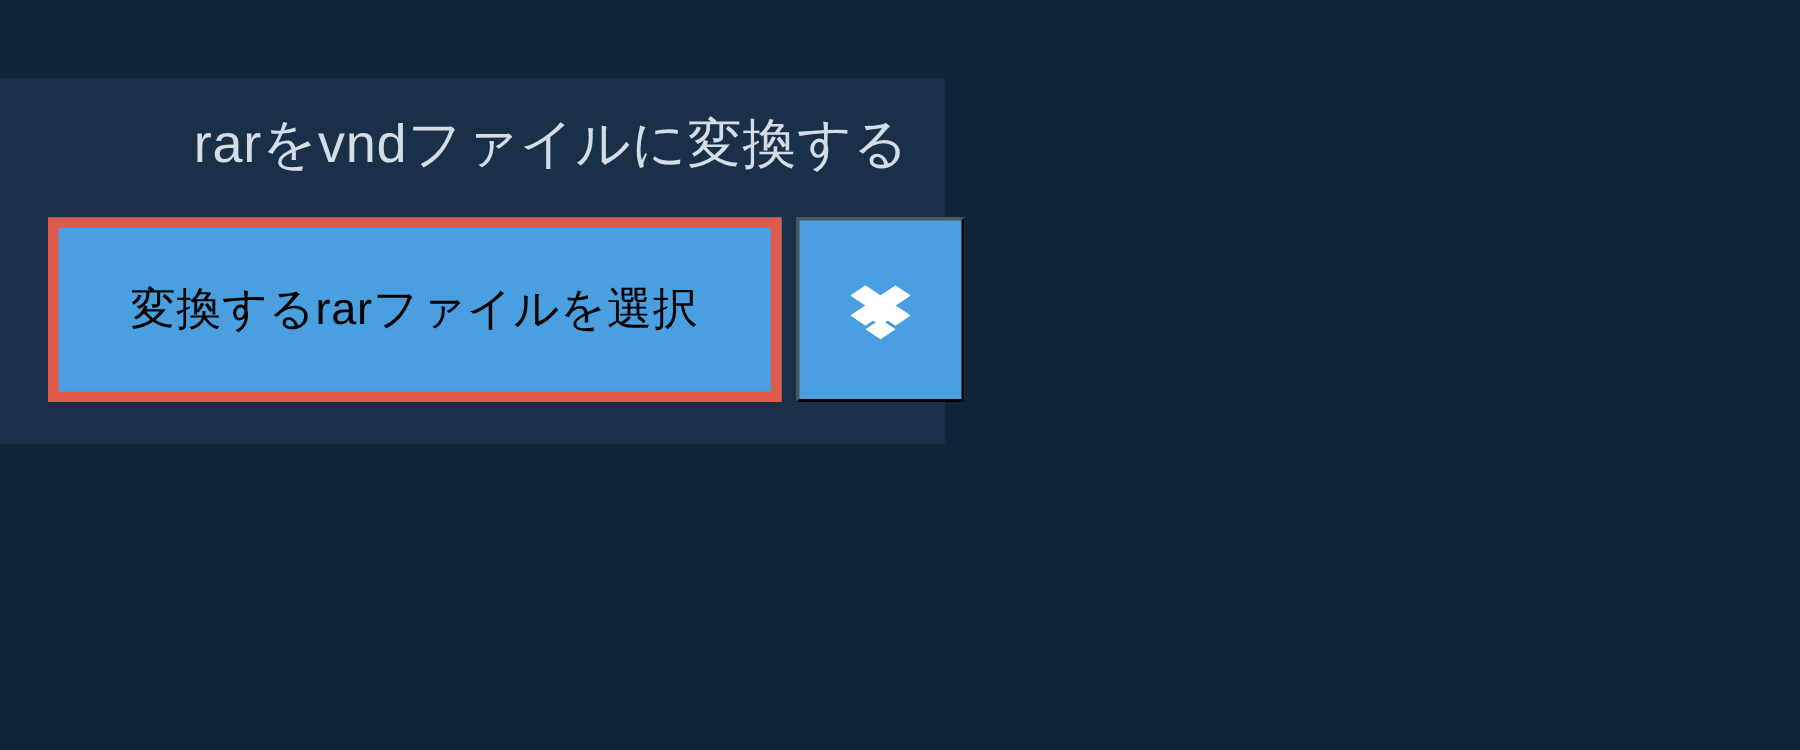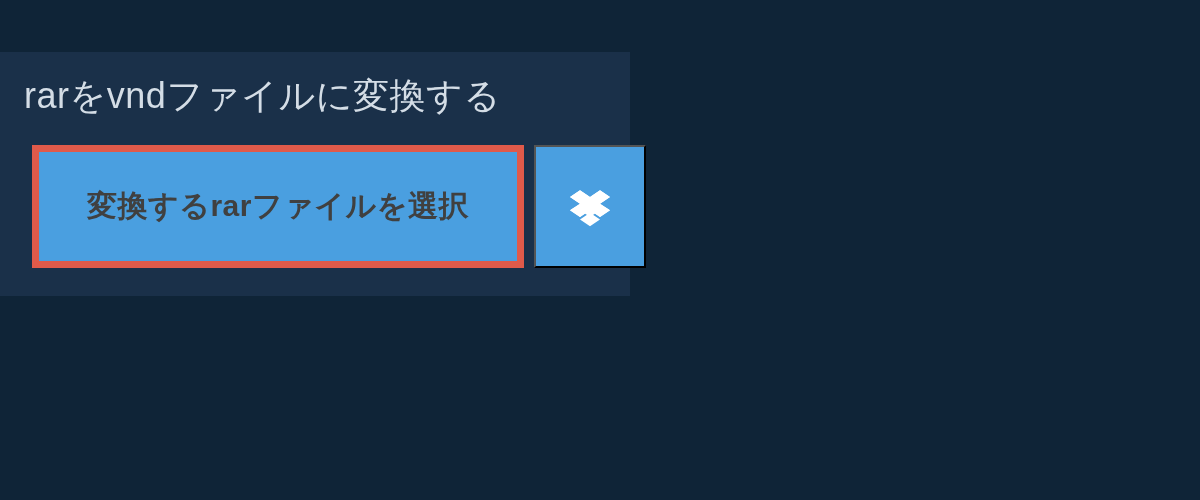--- a/index.html
+++ b/index.html
@@ -21,34 +21,35 @@
       padding-bottom: 28px;
     }
     .title-bar {
       padding: 20px 24px 24px 24px;
     }
     .title {
       color: #d4dde6;
       font-size: 36px;
       font-weight: 400;
       letter-spacing: 0.5px;
+      text-align: right;
     }
     .button-row {
       display: flex;
       gap: 10px;
       padding-left: 32px;
       padding-right: 0;
       width: 740px;
     }
     .select-button {
       background-color: #4a9fe0;
       border: 7px solid #e05a4a;
-      color: #404040;
+      color: #000000;
       font-size: 30px;
-      font-weight: 700;
+      font-weight: 400;
       padding: 34px 48px;
       cursor: pointer;
       text-align: center;
       white-space: nowrap;
       letter-spacing: 0.5px;
       flex: 0 0 auto;
     }
     .dropbox-button {
       background-color: #4a9fe0;
       width: 112px;

